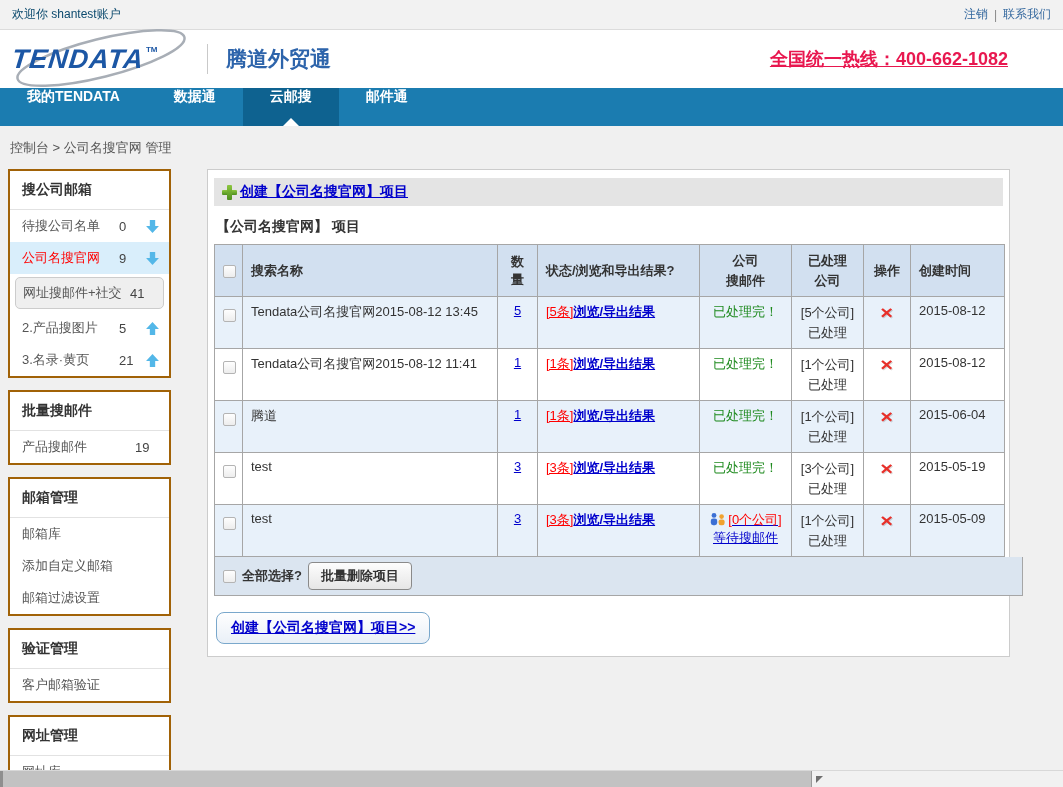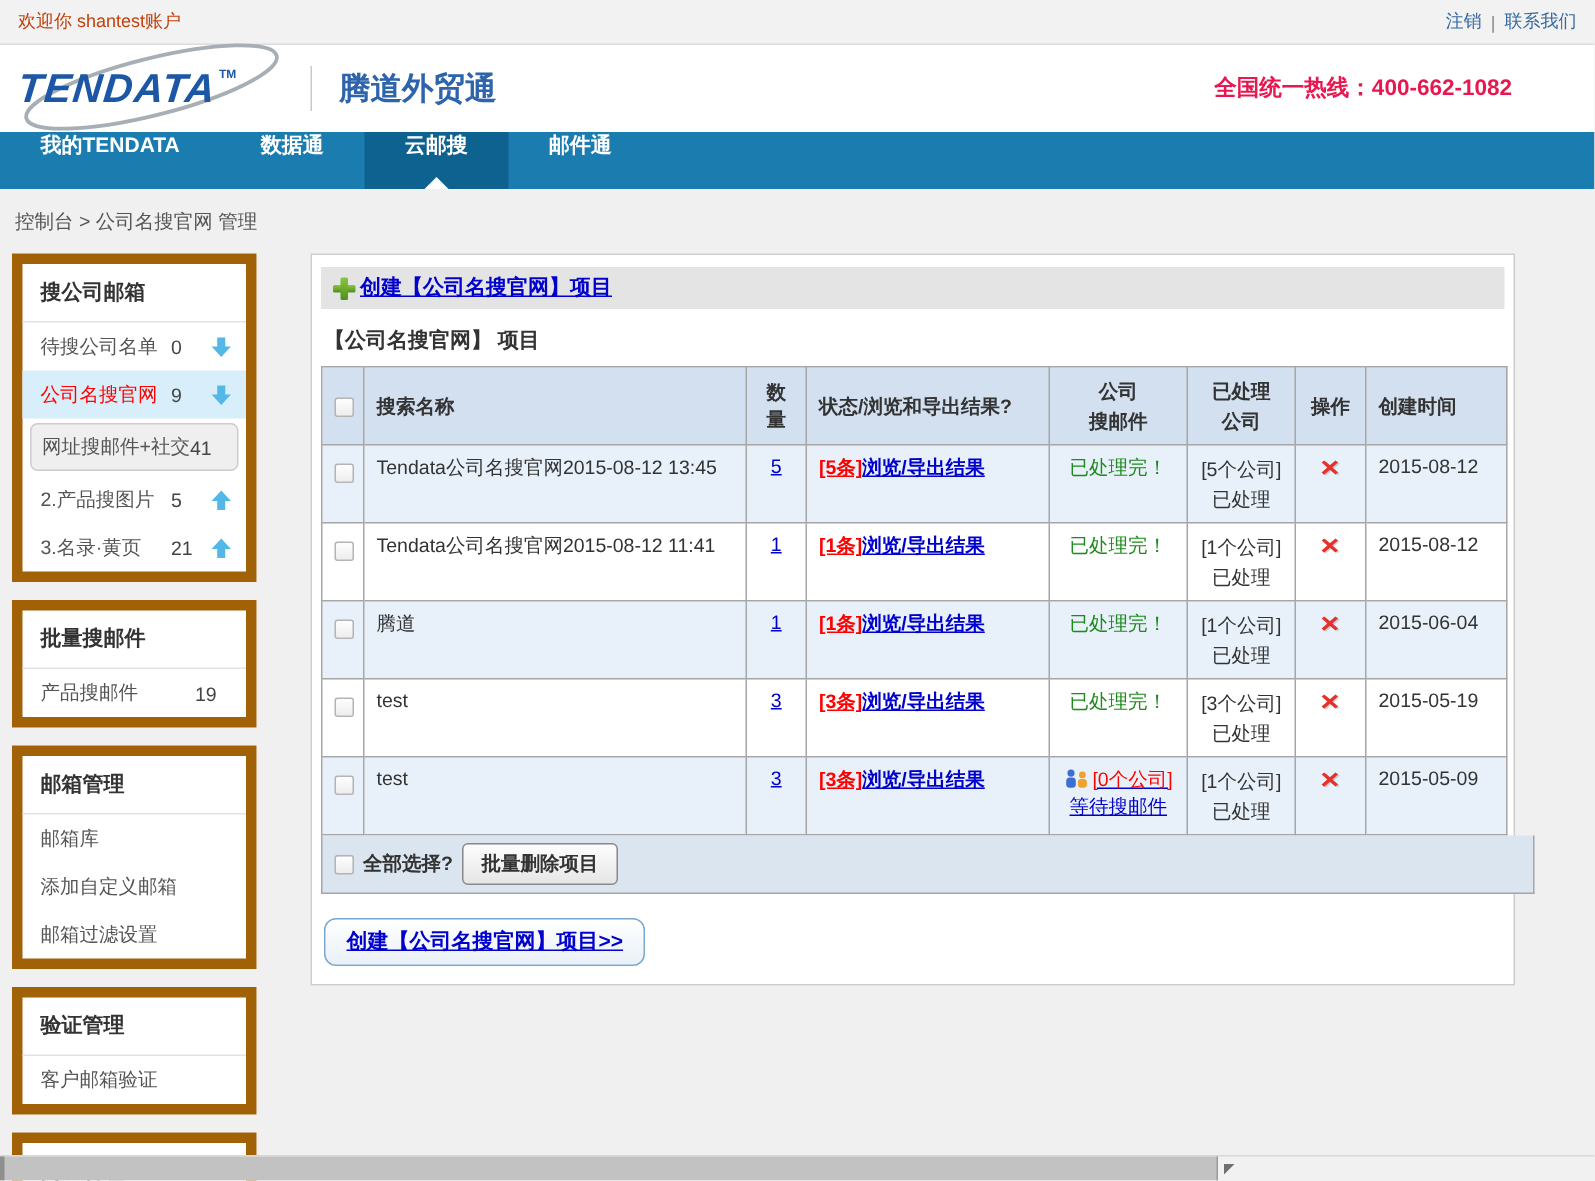--- a/index.html
+++ b/index.html
@@ -3,50 +3,50 @@
 <meta charset="utf-8">
 <style>
   * { margin:0; padding:0; box-sizing:border-box; }
   html,body { width:1063px; height:787px; overflow:hidden; }
   body { font-family:"Liberation Sans","DejaVu Sans",sans-serif; background:#f0f0f0; position:relative; }
   a { text-decoration:underline; cursor:pointer; }
 
   
   .topbar { height:30px; background:#f2f2f2; border-bottom:1px solid #dcdcdc;
             display:flex; align-items:center; justify-content:space-between; padding:0 12px; }
-  .topbar .welcome { font-size:12px; color:#c2410c; }
+  .topbar .welcome { font-size:12px; color:#0c4a6e; }
   .topbar .links { font-size:12px; color:#888; display:flex; gap:6px; align-items:center; }
   .topbar .links a { color:#35699f; text-decoration:none; }
 
   
   .header { height:58px; background:#fff; display:flex; align-items:center; padding:0 12px; position:relative; }
   .logo-wrap { position:relative; width:185px; height:52px; display:flex; align-items:center; }
   .logo-text { font-size:27px; font-weight:800; font-style:italic; color:#1c57a5;
                letter-spacing:1px; transform:skewX(-6deg); white-space:nowrap; }
   .logo-tm { font-size:8px; font-weight:700; color:#1c57a5; vertical-align:top; position:relative; top:-10px; left:2px; }
   .logo-swoosh { position:absolute; left:-6px; top:-2px; overflow:visible; pointer-events:none; }
   .header .vsep { width:1px; height:30px; background:#c9c9c9; margin:0 18px 0 10px; }
   .brand { font-size:21px; font-weight:700; color:#2d64ab; }
   .hotline { position:absolute; right:55px; top:50%; transform:translateY(-50%);
-             color:#e8174f; font-size:15px; font-weight:700; }
+             color:#e8174f; font-size:18px; font-weight:700;text-decoration:underline; }
 
   
   .nav { height:38px; background:#1b7cb0; display:flex; align-items:stretch; }
   .nav-item { color:#fff; font-size:14px; font-weight:700; display:flex; 
               padding:0 27px; cursor:pointer; position:relative; }
   .nav-item.active { background:#0e6290; }
   .nav-item.active::after { content:""; position:absolute; bottom:0; left:50%; margin-left:-8px;
               border-left:8px solid transparent; border-right:8px solid transparent;
               border-bottom:8px solid #ffffff; }
 
   
   .breadcrumb { font-size:13px; color:#555; padding:13px 0 12px 10px; }
   .cols { display:flex; align-items:flex-start; }
   .sidebar { width:163px; margin-left:8px; flex:none; }
-  .side-panel { background:#fff; border:7px solid #a16207; margin-bottom:12px; }
+  .side-panel { background:#fff; border:2px solid #a16207; margin-bottom:12px; }
   .side-title { font-size:14px; font-weight:700; color:#333; padding:10px 12px; border-bottom:1px solid #e2e2e2; }
   .side-item { display:flex; align-items:center; font-size:13px; color:#555; padding:7px 8px 7px 12px; cursor:pointer; }
   .side-item .lbl { flex:1; white-space:nowrap; }
   .side-item .cnt { width:26px; color:#444; }
   .side-item .arr { width:16px; height:15px; display:inline-flex; }
   .side-item.active { background:#d9eefb; }
   .side-item.active .lbl { color:#ff0000; }
   .side-item.boxed { margin:3px 5px; padding:6px 7px; background:#efefef; border:1px solid #ccc; border-radius:5px; }
 
   
@@ -65,21 +65,21 @@
   table.proj th, table.proj td { border:1px solid #a6a6a6; padding:6px 8px; }
   table.proj thead th { background:#d2e0f0; font-weight:700; text-align:left; height:38px; }
   table.proj thead th.ctr { text-align:center; }
   table.proj tbody td { height:52px; vertical-align:top; background:#fff; }
   table.proj tbody tr.alt td { background:#e8f1fa; }
   td.c-qty, td.c-status { padding-top:9px; }
   td.c-name { padding-top:9px; }
   td.c-email, td.c-proc, td.c-op { vertical-align:middle; text-align:center; }
   td.c-date { padding-top:8px; }
   .qty-link { color:#0000cc; }
-  .st-red { color:#ff0000; font-weight:700; text-decoration:underline; }
+  .st-red { color:#ff0000; font-weight:400; text-decoration:underline; }
   .st-blue { color:#0000cc; font-weight:700; }
   .email-done { color:#1e8a1e; }
   .email-waiting a { color:#0000cc; }
   .email-waiting .num-red { color:#ff0000; }
   .people-icon { display:inline-block; vertical-align:-2px; margin-right:1px; }
   tr:not(.waiting) .email-waiting { display:none; }
   .proc-line { display:block; line-height:1.5; }
   .del-x { color:#e8302a; font-size:19px; font-weight:700; line-height:1; display:inline-block;
            transform:scaleX(1.15) rotate(0.01deg); cursor:pointer; text-shadow:1px 1px 0 rgba(0,0,0,.15); }
 

